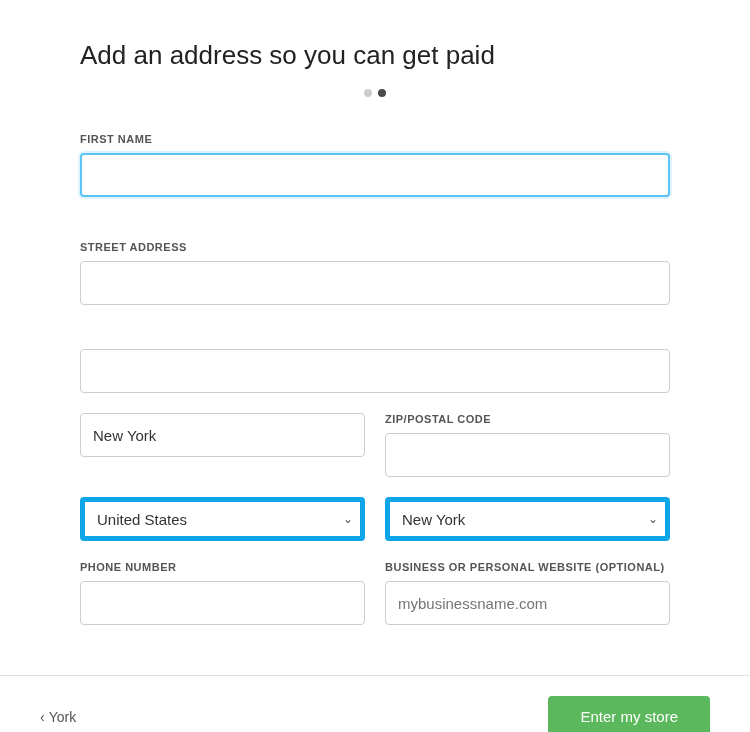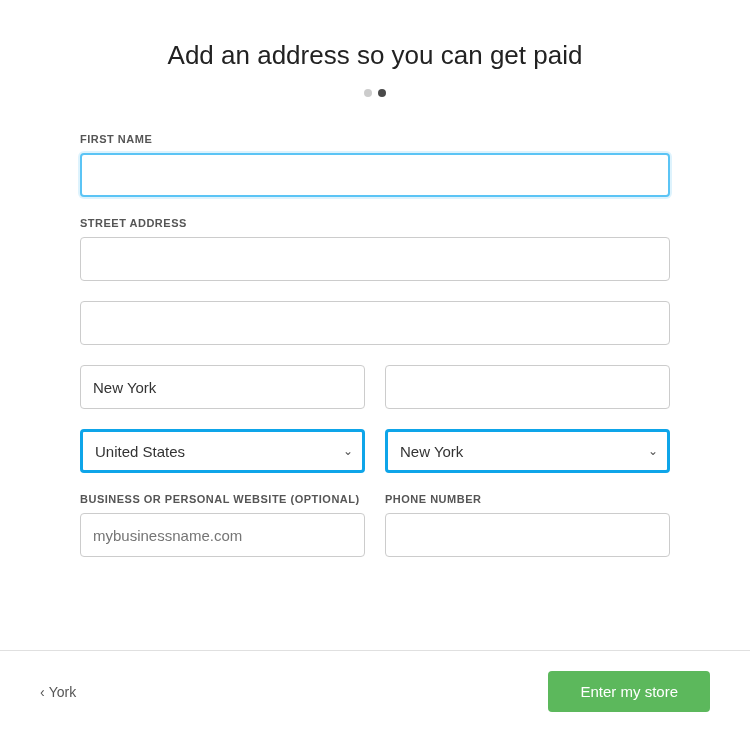--- a/index.html
+++ b/index.html
@@ -24,21 +24,21 @@
       display: flex;
       flex-direction: column;
     }
 
     .main-content {
       flex: 1;
       padding: 40px 80px 30px 80px;
     }
 
     .page-title {
-      text-align: center;
+      text-align: left;
       font-size: 26px;
       font-weight: 400;
       color: #222222;
       margin-bottom: 18px;
     }
 
     .step-indicators {
       display: flex;
       justify-content: center;
       align-items: center;
@@ -64,20 +64,21 @@
     }
 
     .form-group {
       display: flex;
       flex-direction: column;
       flex: 1;
     }
 
     .form-group.full-width {
       flex: 1 1 100%;
+      margin-top: 24px;
     }
 
     .form-label {
       font-size: 11px;
       font-weight: 600;
       color: #555555;
       letter-spacing: 0.5px;
       text-transform: uppercase;
       margin-bottom: 8px;
     }
@@ -95,21 +96,21 @@
     }
 
     .form-input.active-focus {
       border: 2px solid #5bc4f5;
       box-shadow: 0 0 0 2px rgba(91, 196, 245, 0.2);
     }
 
     .form-select {
       width: 100%;
       height: 44px;
-      border: 3px solid #0ea5e9;
+      border: 5px solid #0ea5e9;
       border-radius: 4px;
       padding: 0 12px;
       font-size: 15px;
       color: #333333;
       outline: none;
       background: #ffffff;
       appearance: none;
       -webkit-appearance: none;
       cursor: pointer;
       background-image: none;
@@ -192,20 +193,21 @@
       <div class="form-group full-width">
         <input type="text" class="form-input" value="" style="">
       </div>
     </div>
 
     <div class="form-row">
       <div class="form-group">
         <input type="text" class="form-input" value="New York" style="">
       </div>
       <div class="form-group">
+        <label class="form-label">ZIP/POSTAL CODE</label>
         <input type="text" class="form-input" value="" style="">
       </div>
     </div>
 
     <div class="form-row">
       <div class="form-group">
         <div class="select-wrapper">
           <select class="form-select">
             <option value="US" selected="">United States</option>
             <option value="CA">Canada</option>
@@ -221,26 +223,26 @@
             <option value="CA">California</option>
             <option value="TX">Texas</option>
           </select>
           <span class="chevron-icon">⌄</span>
         </div>
       </div>
     </div>
 
     <div class="form-row">
       <div class="form-group">
+        <label class="form-label">PHONE NUMBER</label>
+        <input type="text" class="form-input" value="" style="">
+      </div>
+      <div class="form-group">
         <label class="form-label">BUSINESS OR PERSONAL WEBSITE (OPTIONAL)</label>
         <input type="text" class="form-input" placeholder="mybusinessname.com" value="" style="">
-      </div>
-      <div class="form-group">
-        <label class="form-label">PHONE NUMBER</label>
-        <input type="text" class="form-input" value="" style="">
       </div>
     </div>
 
   </div>
 
   <div class="footer-bar">
     <button class="back-button">
       <span>‹</span>
       <span>York</span>
     </button>

